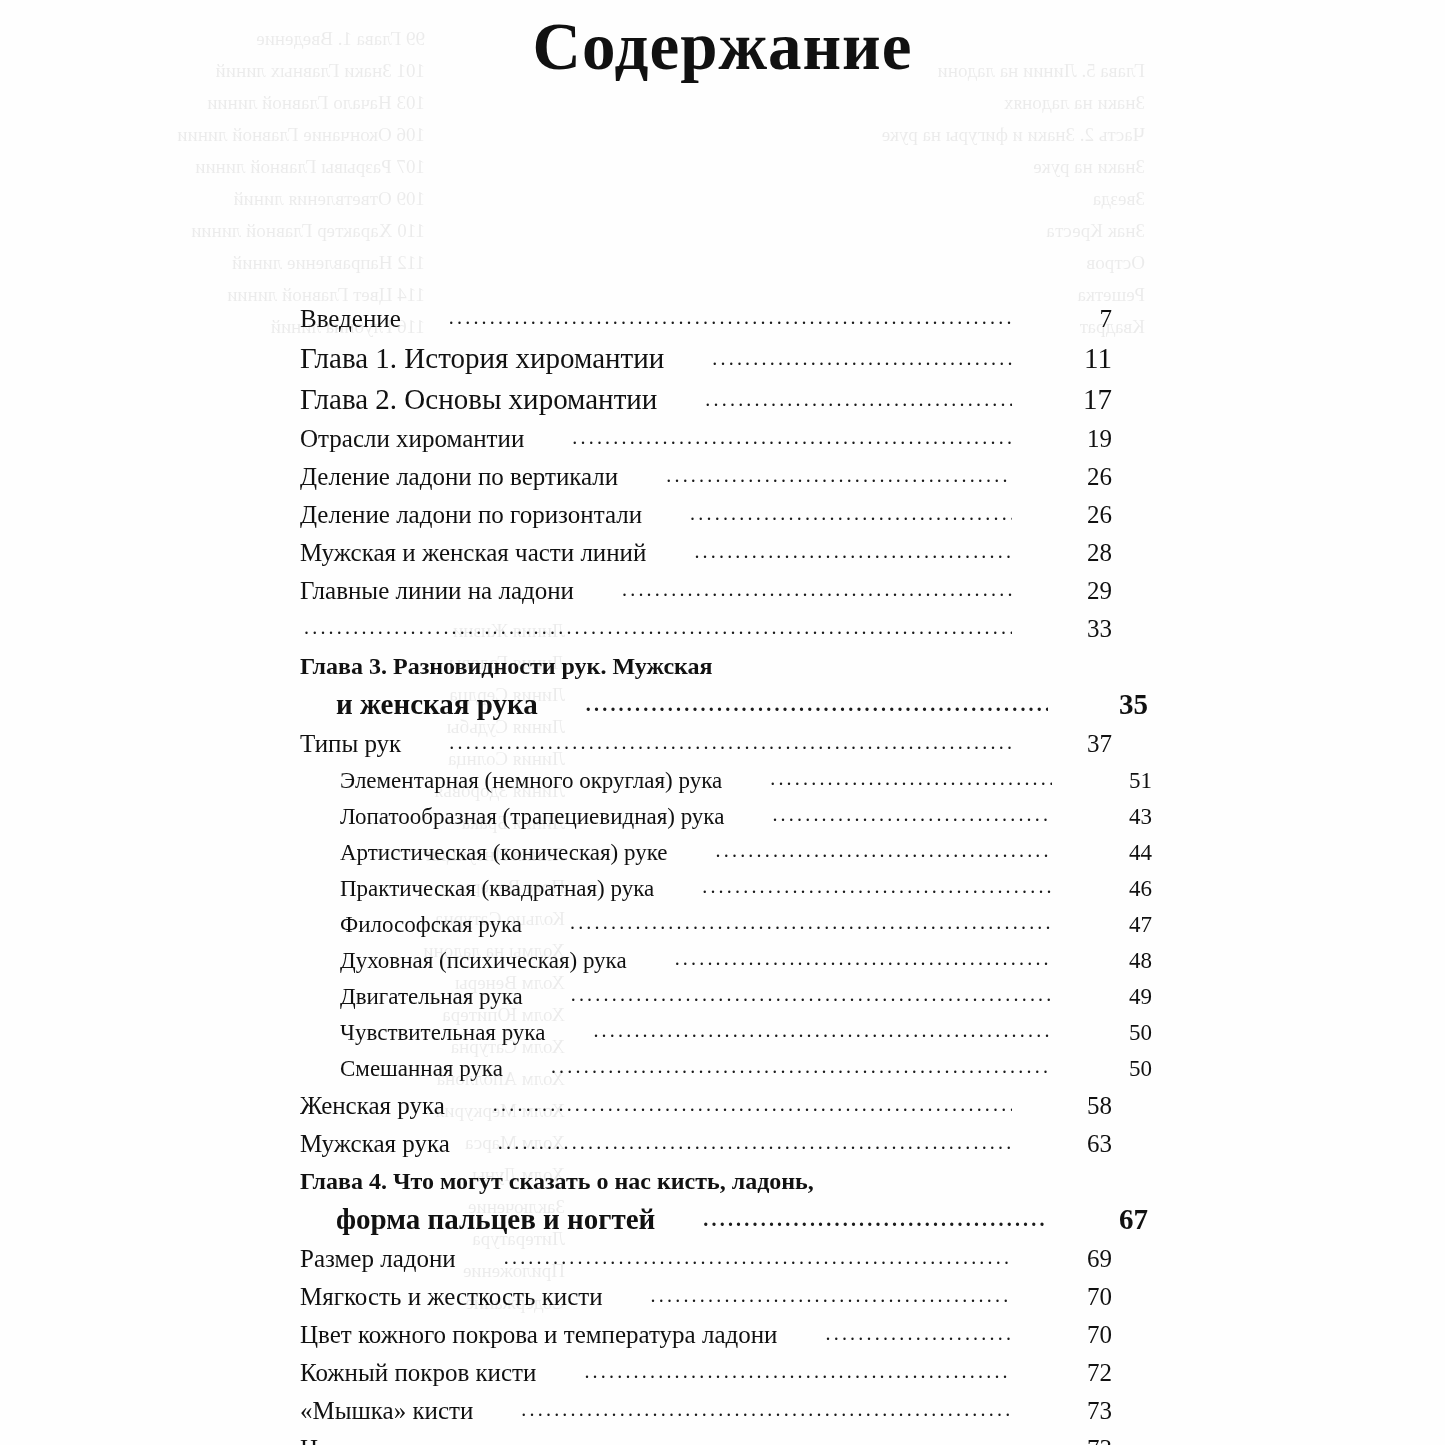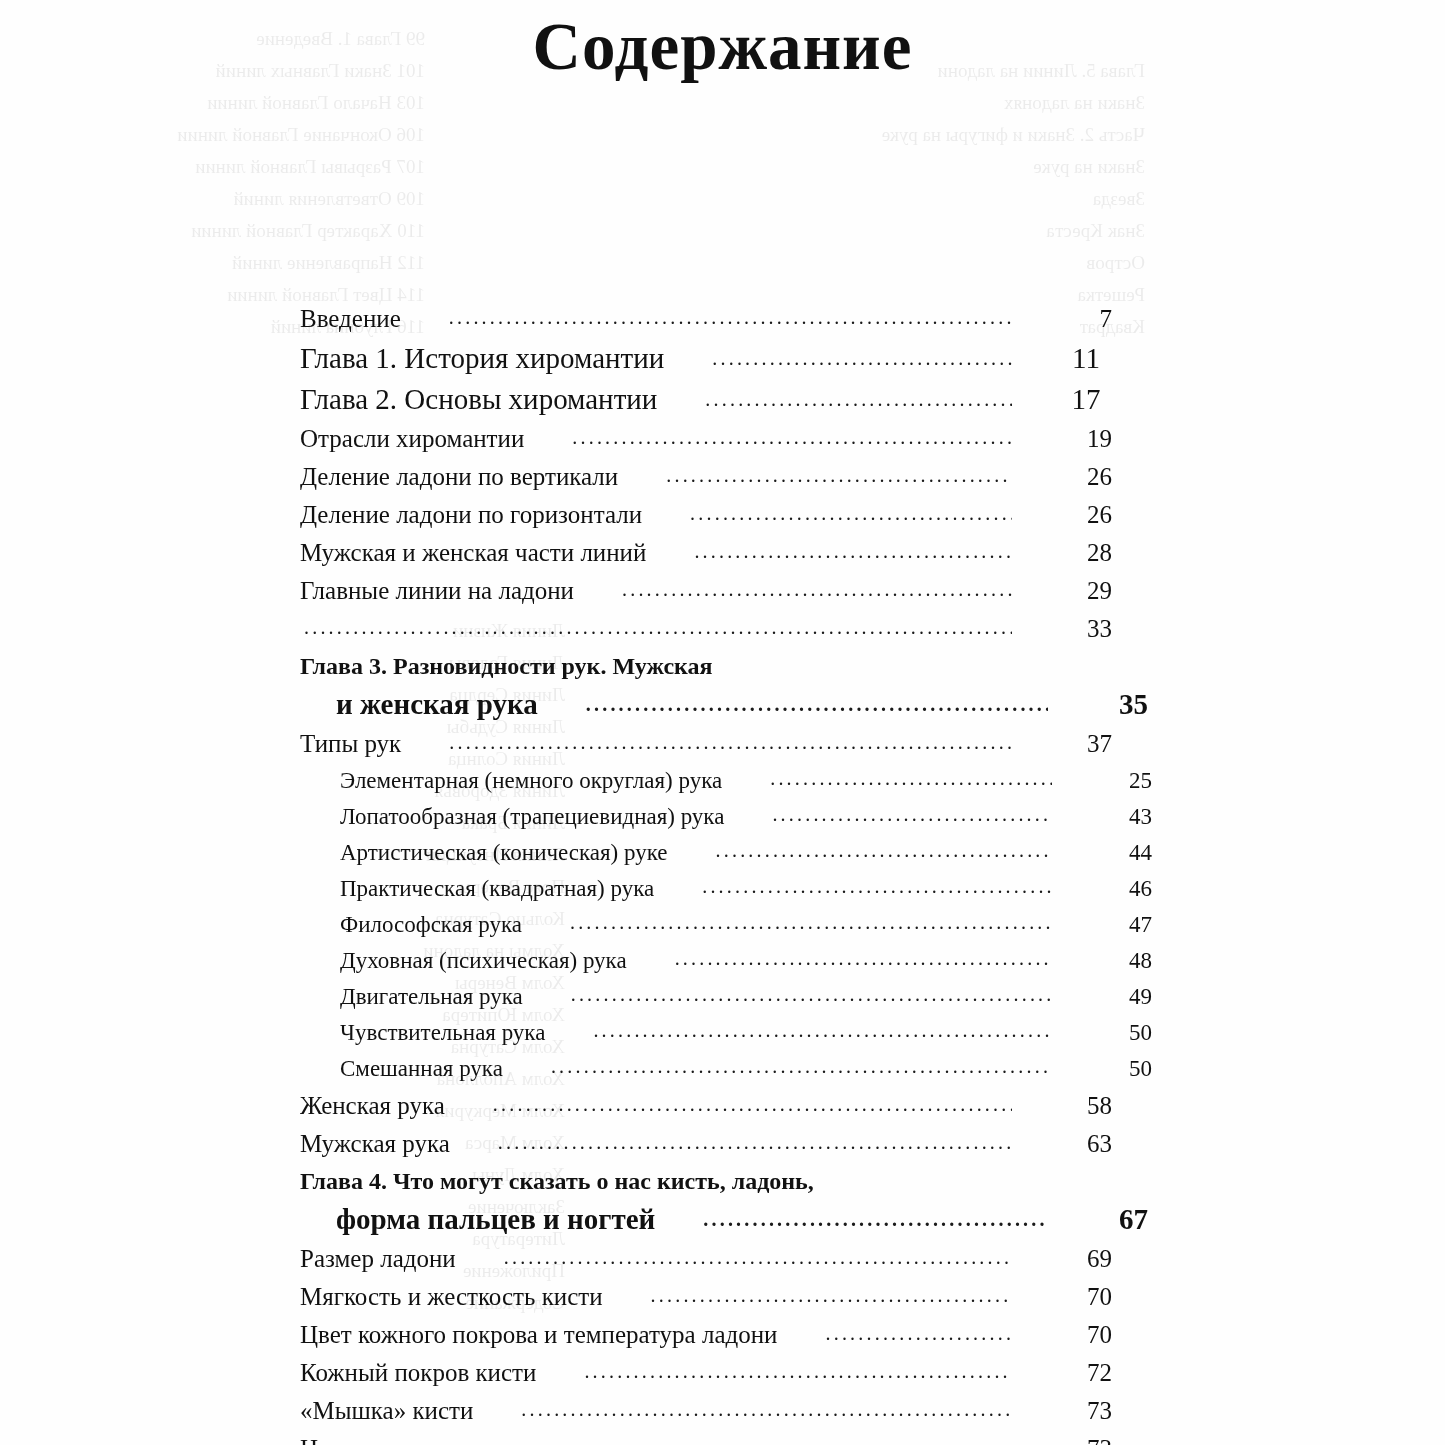--- a/index.html
+++ b/index.html
@@ -81,21 +81,21 @@
     flex: 0 0 auto;
     text-align: right;
     white-space: pre;
   }
 
   
   .lvl-front { font-size: 25px; margin-bottom: 13px; }
   .lvl-front .pg { width: 52px; }
 
   .lvl-chap { font-size: 29px; font-weight: normal; margin-bottom: 12px; }
-  .lvl-chap .pg { width: 52px; text-align: center; }
+  .lvl-chap .pg { width: 52px; }
 
   .lvl-sec { font-size: 25px; margin-bottom: 13px; }
   .lvl-sec .pg { width: 52px; }
 
   .lvl-sub { font-size: 23px; margin-bottom: 13px; padding-left: 40px; }
   .lvl-sub .pg { width: 52px; }
 
   .chap-cont { font-size: 29px; font-weight: bold; margin-bottom: 12px; padding-left: 36px; margin-top: 12px; }
   .chap-cont .pg { width: 52px; }
 
@@ -206,21 +206,21 @@
         <span class="pg">35</span>
       </div>
       <div class="row lvl-sec">
         <span class="lbl">Типы рук</span>
         <span class="dots">.........................................................................................</span>
         <span class="pg">37</span>
       </div>
       <div class="row lvl-sub">
         <span class="lbl">Элементарная (немного округлая) рука</span>
         <span class="dots">.........................................................................................</span>
-        <span class="pg">25</span>
+        <span class="pg">51</span>
       </div>
       <div class="row lvl-sub">
         <span class="lbl">Лопатообразная (трапециевидная) рука</span>
         <span class="dots">.........................................................................................</span>
         <span class="pg">43</span>
       </div>
       <div class="row lvl-sub">
         <span class="lbl">Артистическая (коническая) руке</span>
         <span class="dots">.........................................................................................</span>
         <span class="pg">44</span>

